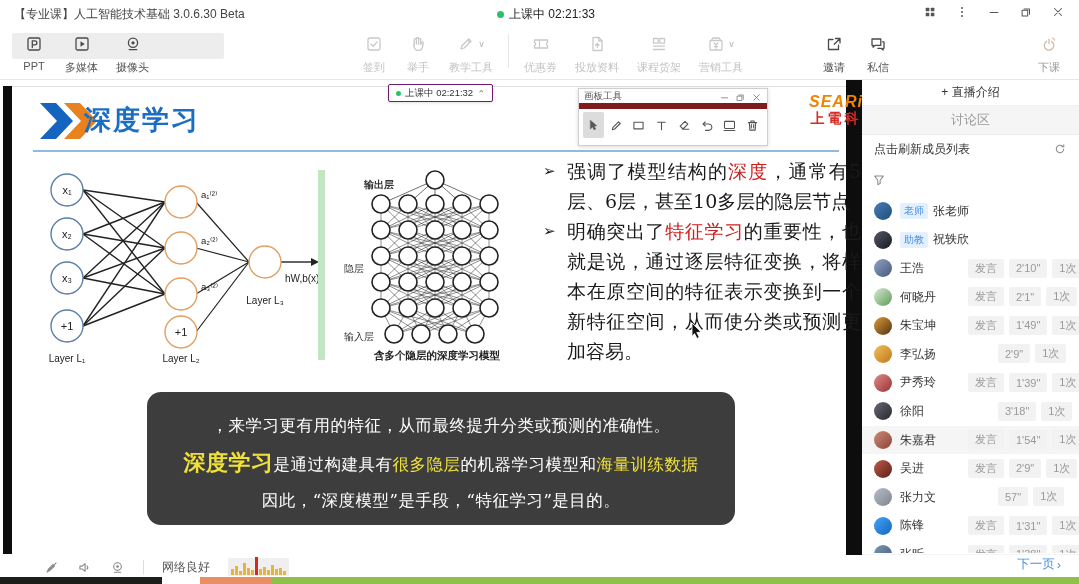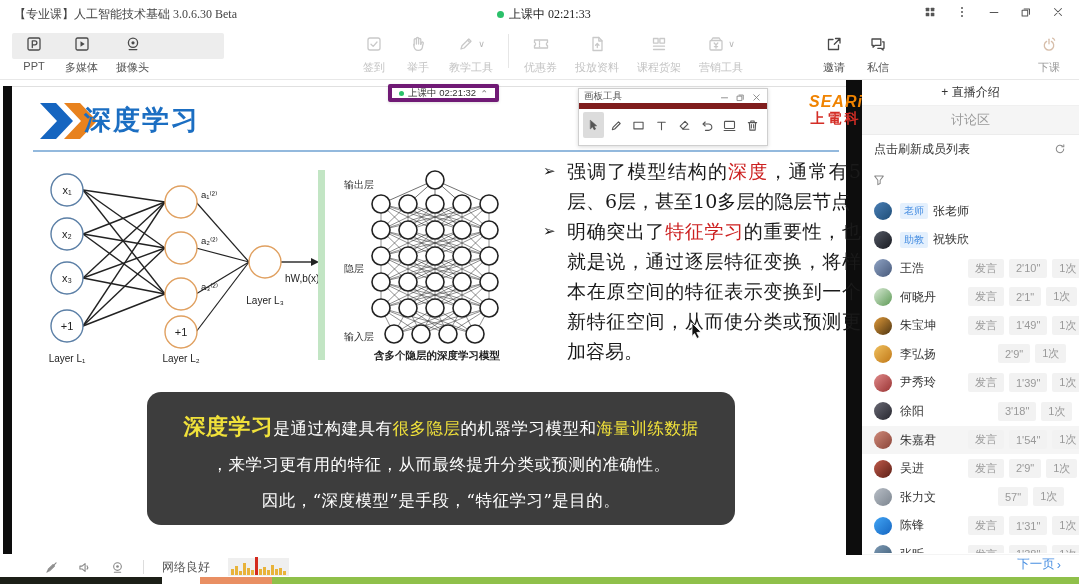--- a/index.html
+++ b/index.html
@@ -1,21 +1,21 @@
 <!DOCTYPE html>
 <html><head>
 <meta charset="utf-8">
 <style>
 *{margin:0;padding:0;box-sizing:border-box;}
 html,body{width:1079px;height:584px;overflow:hidden;background:#fff;}
 body{font-family:"Liberation Sans","DejaVu Sans",sans-serif;color:#333;}
 .root{position:relative;width:1079px;height:584px;background:#fff;overflow:hidden;}
 
 
-.titlebar{position:absolute;left:0;top:0;width:1079px;height:26px;background:#fff;font-family:Liberation Serif, serif;}
+.titlebar{position:absolute;left:0;top:0;width:1079px;height:26px;background:#fff;}
 .win-title{position:absolute;left:14px;top:6px;font-size:12px;color:#444;}
 .live-status{position:absolute;left:497px;top:6px;font-size:12px;color:#222;display:flex;align-items:center;gap:5px;}
 .gdot{width:7px;height:7px;border-radius:50%;background:#2bc06a;display:inline-block;}
 .winctrls{position:absolute;right:8px;top:2px;display:flex;align-items:center;gap:6px;color:#555;}
 .winbtn{width:26px;height:20px;display:flex;align-items:center;justify-content:center;cursor:default;}
 
 
 .toolbar{position:absolute;left:0;top:26px;width:1079px;height:54px;background:#fff;border-bottom:1px solid #e8e8e8;}
 .tb-group{position:absolute;top:5px;display:flex;align-items:flex-start;}
 .tb-iconsbg{position:absolute;left:12px;top:7px;width:212px;height:26px;background:#ededed;border-radius:2px;}
@@ -29,21 +29,21 @@
 .tb-sep{width:1px;height:34px;background:#e6e6e6;margin:3px 6px 0;}
 .caret{font-size:9px;color:#b5b5b5;margin-left:1px;}
 
 
 .stage{position:absolute;left:0;top:80px;width:862px;height:477px;background:#fff;}
 .black-strip-l{position:absolute;left:3px;top:86px;width:9px;height:468px;background:#0d0d0d;}
 .black-strip-r{position:absolute;left:846px;top:80px;width:16px;height:475px;background:#0d0d0d;}
 .topline{position:absolute;left:12px;top:86px;width:834px;height:1px;background:#e0e0e0;}
 
 
-.timer{position:absolute;left:388px;top:84px;height:18px;background:#fff;border:4px solid #701a75;box-shadow:0 1px 3px rgba(0,0,0,.12);display:flex;align-items:center;gap:4px;padding:0 7px;font-size:9.5px;color:#333;border-radius:2px;}
+.timer{position:absolute;left:388px;top:84px;height:18px;background:#fff;border:1px solid #701a75;box-shadow:0 1px 3px rgba(0,0,0,.12);display:flex;align-items:center;gap:4px;padding:0 7px;font-size:9.5px;color:#333;border-radius:2px;}
 .timer .gdot{width:5px;height:5px;}
 .timer .chev{color:#888;}
 
 
 .board{position:absolute;left:578px;top:88px;width:190px;height:58px;background:#fff;border:1px solid #cfcfcf;box-shadow:0 1px 4px rgba(0,0,0,.15);}
 .board-head{display:flex;align-items:flex-end;height:20px;padding:0 5px;border-bottom:6px solid #7f1d1d;}
 .board-title{font-size:9.5px;color:#555;flex:1;}
 .board-head .bctl{color:#777;display:flex;align-items:center;margin-left:5px;}
 .board-tools{display:flex;align-items:center;padding:3px 4px;gap:2px;}
 .btool{width:21px;height:26px;display:flex;align-items:center;justify-content:center;color:#555;border-radius:2px;}
@@ -511,37 +511,37 @@
       <circle cx="45" cy="142" r="9" fill="#fff" stroke="#222" stroke-width="1.6"></circle>
       <circle cx="72" cy="142" r="9" fill="#fff" stroke="#222" stroke-width="1.6"></circle>
       <circle cx="99" cy="142" r="9" fill="#fff" stroke="#222" stroke-width="1.6"></circle>
       <circle cx="126" cy="142" r="9" fill="#fff" stroke="#222" stroke-width="1.6"></circle>
       <circle cx="153" cy="142" r="9" fill="#fff" stroke="#222" stroke-width="1.6"></circle>
       <circle cx="58" cy="168" r="9" fill="#fff" stroke="#222" stroke-width="1.6"></circle>
       <circle cx="85" cy="168" r="9" fill="#fff" stroke="#222" stroke-width="1.6"></circle>
       <circle cx="112" cy="168" r="9" fill="#fff" stroke="#222" stroke-width="1.6"></circle>
       <circle cx="139" cy="168" r="9" fill="#fff" stroke="#222" stroke-width="1.6"></circle>
     </svg>
-  <div class="dlabel" style="left:344px;top:178px;">输出层</div>
+  <div class="dlabel" style="left:364px;top:178px;font-weight:bold;">输出层</div>
   <div class="dlabel" style="left:344px;top:262px;">隐层</div>
   <div class="dlabel" style="left:344px;top:330px;">输入层</div>
   <div class="dcaption">含多个隐层的深度学习模型</div>
 
   <div class="bullets" id="bullets">
       <div class="bullet-item"><span class="bullet-mark">➢</span><span>强调了模型结构的</span><span class="seg-red">深度</span><span>，通常有5层、6层，甚至10多层的隐层节点</span></div>
       <div class="bullet-item"><span class="bullet-mark">➢</span><span>明确突出了</span><span class="seg-red">特征学习</span><span>的重要性，也就是说，通过逐层特征变换，将样本在原空间的特征表示变换到一个新特征空间，从而使分类或预测更加容易。</span></div>
     </div>
 
   <svg class="cursor" width="14" height="18" viewBox="0 0 14 18">
     <path d="M2 1l9 9-4.2.5 2.5 4.8-2.3 1.2-2.5-4.9L2 14.5z" fill="#111" stroke="#fff" stroke-width="0.8"></path>
   </svg>
 
   <div class="darkbox" id="darkbox">
+      <div class="dline"><span>，来学习更有用的特征，从而最终提升分类或预测的准确性。</span></div>
       <div class="dline"><span class="seg-yellow big">深度学习</span><span>是通过构建具有</span><span class="seg-yellow">很多隐层</span><span>的机器学习模型和</span><span class="seg-yellow">海量训练数据</span></div>
-      <div class="dline"><span>，来学习更有用的特征，从而最终提升分类或预测的准确性。</span></div>
       <div class="dline"><span>因此，“深度模型”是手段，“特征学习”是目的。</span></div>
     </div>
 
   <div class="timer">
     <span class="gdot"></span>
     <span>上课中 02:21:32</span>
     <span class="chev">⌃</span>
   </div>
 
   <div class="board">

